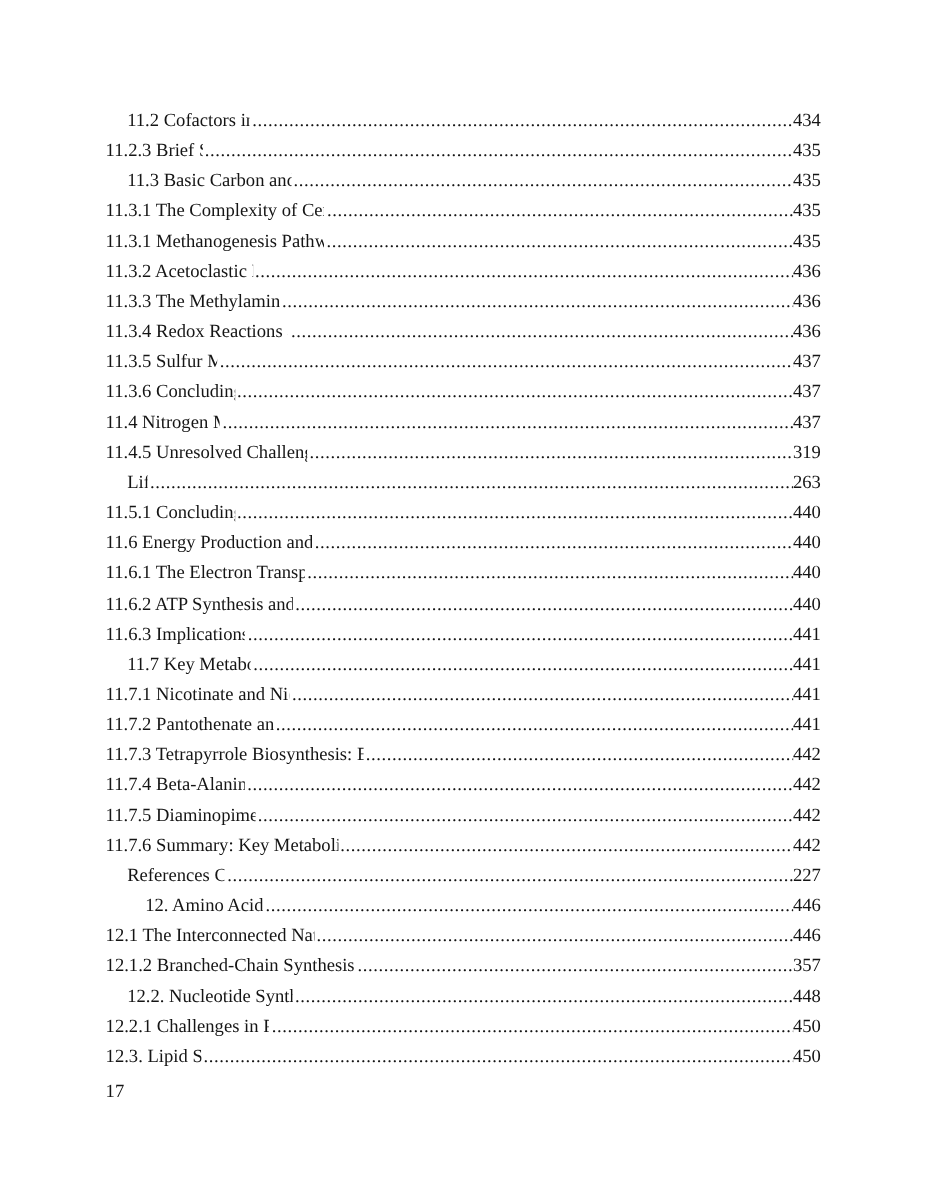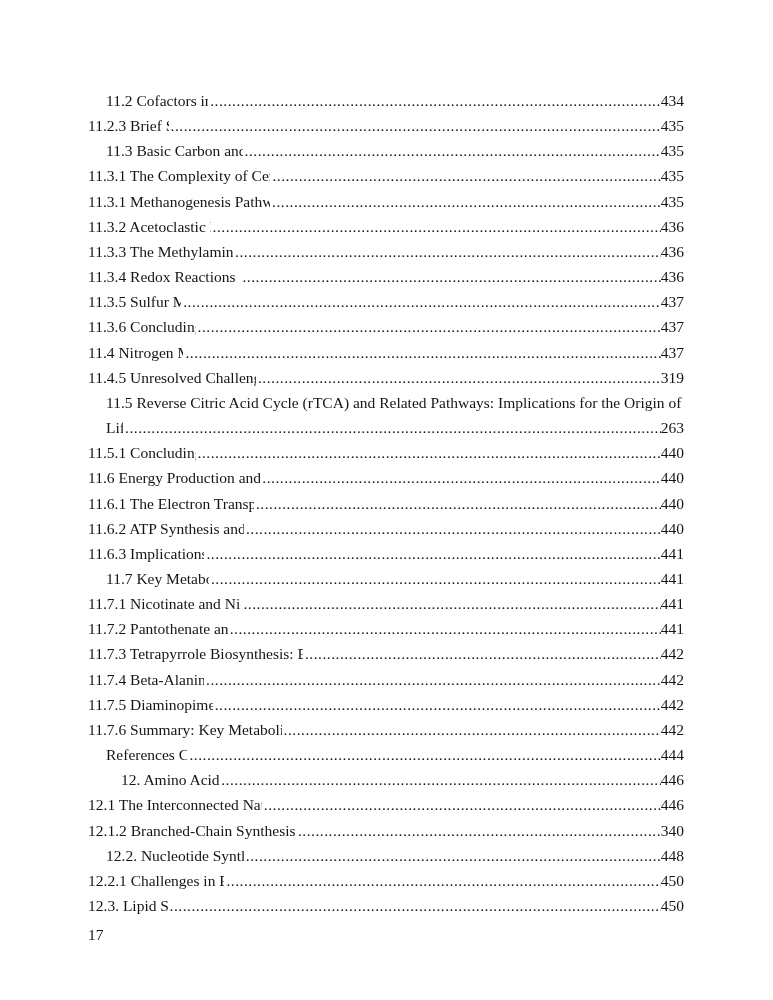--- a/index.html
+++ b/index.html
@@ -130,23 +130,20 @@
     <span class="t">11.4 Nitrogen Metabolism</span>
     <span class="leader"></span>
     <span class="pagenum">437</span>
   </div>
 
   <div class="toc-row indent-0">
     <span class="t">11.4.5 Unresolved Challenges in Nitrogen Metabolism</span>
     <span class="leader"></span>
     <span class="pagenum">319</span>
   </div>
-<div class="toc-row indent-1">
-        <span class="t wrap-first">11.5 Reverse Citric Acid Cycle (rTCA) and Related Pathways: Implications for the Origin of</span>
-      </div>
   <div class="toc-row indent-1">
     <span class="t">Life</span>
     <span class="leader"></span>
     <span class="pagenum">263</span>
   </div>
 
   <div class="toc-row indent-0">
     <span class="t">11.5.1 Concluding Reflections</span>
     <span class="leader"></span>
     <span class="pagenum">440</span>
@@ -214,39 +211,39 @@
 
   <div class="toc-row indent-0">
     <span class="t">11.7.6 Summary: Key Metabolic Pathways: A Critical Examination</span>
     <span class="leader"></span>
     <span class="pagenum">442</span>
   </div>
 
   <div class="toc-row indent-1">
     <span class="t">References Chapter 11</span>
     <span class="leader"></span>
-    <span class="pagenum">444</span>
+    <span class="pagenum">227</span>
   </div>
 
   <div class="toc-row indent-2">
     <span class="t">12. Amino Acid Biosynthesis</span>
     <span class="leader"></span>
     <span class="pagenum">446</span>
   </div>
 
   <div class="toc-row indent-0">
     <span class="t">12.1 The Interconnected Nature of Amino Acid Pathways</span>
     <span class="leader"></span>
     <span class="pagenum">446</span>
   </div>
 
   <div class="toc-row indent-0">
     <span class="t">12.1.2 Branched-Chain Synthesis: Alanine, Valine, Leucine, and Isoleucine</span>
     <span class="leader"></span>
-    <span class="pagenum">340</span>
+    <span class="pagenum">357</span>
   </div>
 
   <div class="toc-row indent-1">
     <span class="t">12.2. Nucleotide Synthesis and Metabolism</span>
     <span class="leader"></span>
     <span class="pagenum">448</span>
   </div>
 
   <div class="toc-row indent-0">
     <span class="t">12.2.1 Challenges in Prebiotic Chemistry</span>

